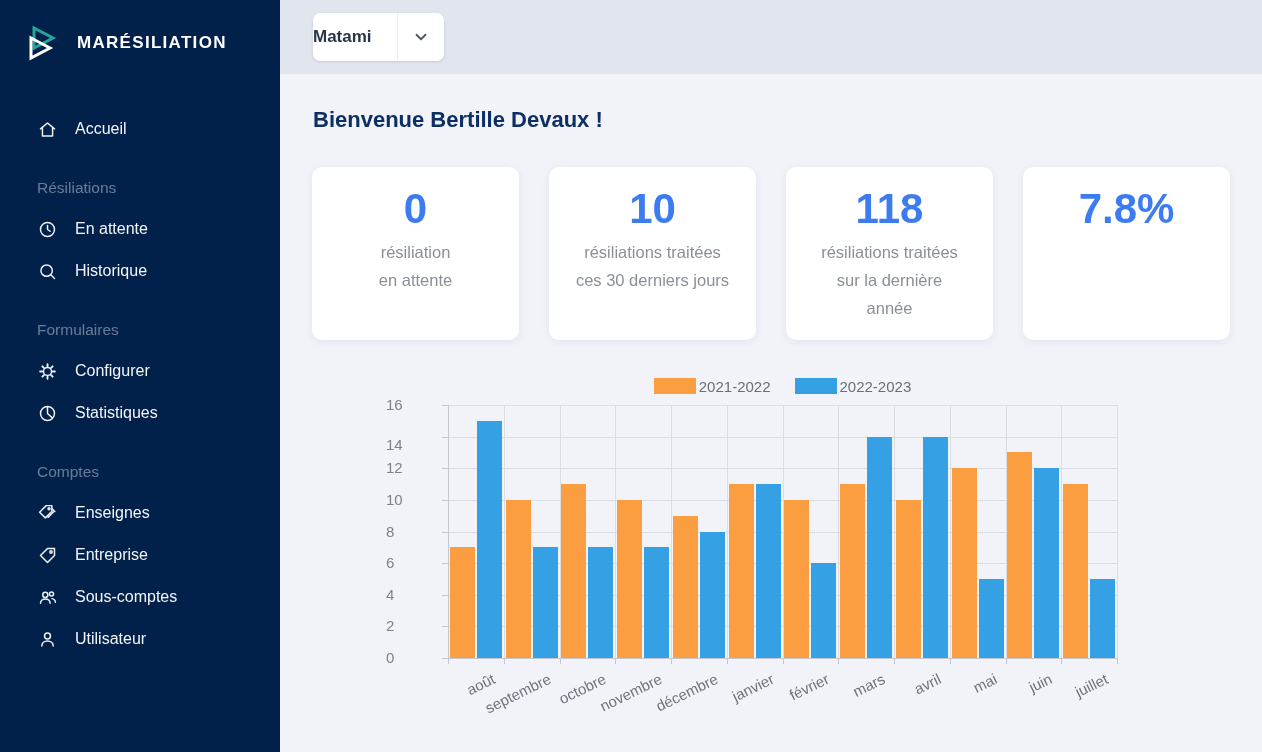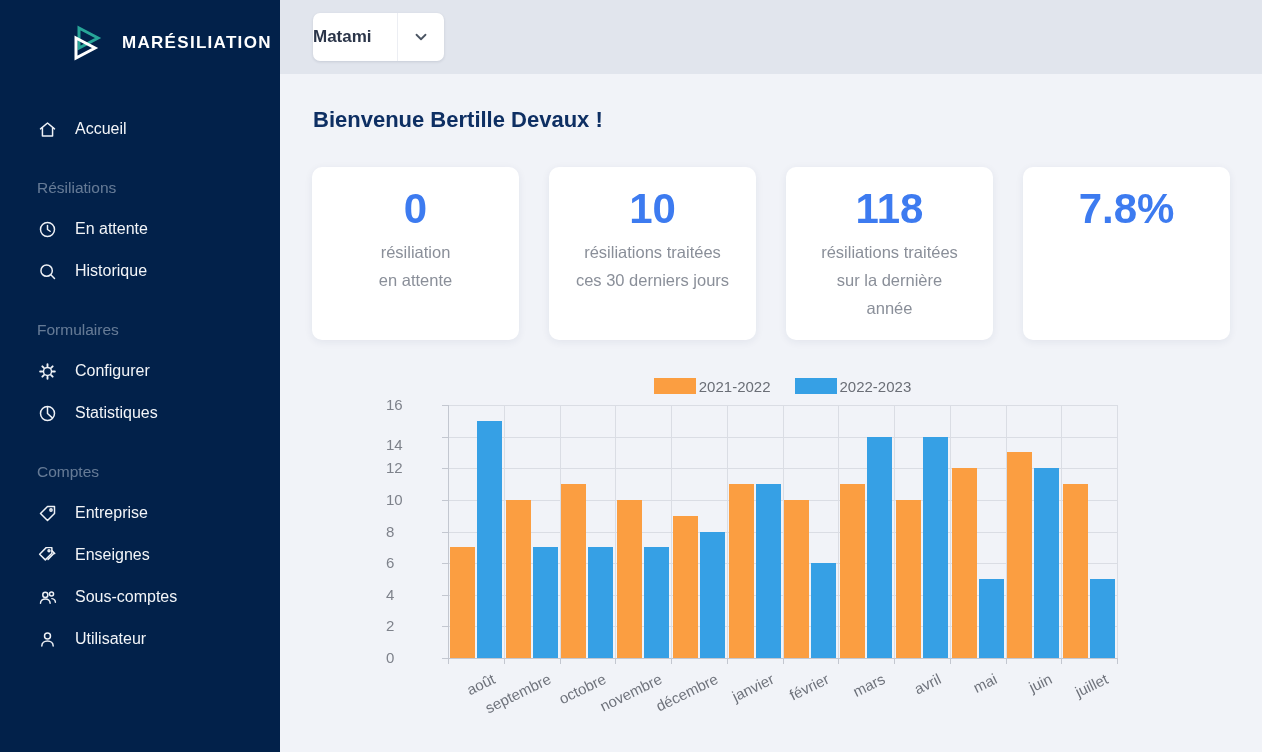--- a/index.html
+++ b/index.html
@@ -1,21 +1,21 @@
 <!DOCTYPE html>
 <html style="--sidebar-bg: #02214a; --topbar-bg: #e1e5ed; --content-bg: #f1f3f8; --accent: #3d7bf0; --heading: #0e2f63;"><head>
 <meta charset="utf-8">
 <style>
   * { margin:0; padding:0; box-sizing:border-box; }
   html,body { width:1262px; height:752px; overflow:hidden; }
   body { font-family:"Liberation Sans", sans-serif; position:relative; background:var(--content-bg,#f1f3f8); }
 
   
   .sidebar { position:absolute; left:0; top:0; width:280px; height:752px; background:var(--sidebar-bg,#02214a); }
-  .brand { display:flex; align-items:center; gap:15px; padding:14px 0 0 30px; height:72px; cursor:pointer;margin-left:37px; }
+  .brand { display:flex; align-items:center; gap:15px; padding:14px 0 0 22px; height:72px; cursor:pointer; }
   .brand-name { color:#ffffff; font-weight:700; font-size:17px; letter-spacing:1.3px; }
   .nav { margin-top:36px; }
   .nav-item { display:flex; align-items:center; gap:17px; height:42px; padding-left:37px; color:#f3f5f8; font-size:16px; cursor:pointer; }
   .nav-section { height:41px; line-height:41px; margin-top:17px; padding-left:37px; color:rgba(222,230,242,.45); font-size:15.5px; }
   .icn { width:21px; height:21px; display:flex; flex:0 0 auto; }
   svg.sic { stroke:#eef1f6; fill:none; stroke-width:1.7; stroke-linecap:round; stroke-linejoin:round; width:21px; height:21px; }
 
   
   .topbar { position:absolute; left:280px; top:0; width:982px; height:74px; background:var(--topbar-bg,#e1e5ed); }
   .dropdown { position:absolute; left:33px; top:13px; width:131px; height:48px; background:#ffffff; border-radius:7px; box-shadow:0 1px 3px rgba(20,30,60,.13); display:flex; align-items:center; cursor:pointer; }
@@ -105,35 +105,35 @@
             <path d="M12 12 V4.5 M12 12 L17.5 17"></path>
           </svg>
       </span>
       <span>Statistiques</span>
     </div>
 
     <div class="nav-section">Comptes</div>
     <div class="nav-item">
       <span class="icn">
         <svg class="sic" viewBox="0 0 24 24">
-            <path d="M4 12 L12 4 H20 V12 L12 20 Z"></path>
-            <circle cx="16" cy="8" r="1.3"></circle>
-          </svg>
-      </span>
-      <span>Entreprise</span>
-    </div>
-    <div class="nav-item">
-      <span class="icn">
-        <svg class="sic" viewBox="0 0 24 24">
             <path d="M3 10.5 L10.5 3 H17 V9.5 L9.5 17 Z"></path>
             <circle cx="13.7" cy="6.5" r="1.1"></circle>
             <path d="M19.8 9.2 L12.6 16.4 M17.3 6.7 l3 3"></path>
           </svg>
       </span>
       <span>Enseignes</span>
+    </div>
+    <div class="nav-item">
+      <span class="icn">
+        <svg class="sic" viewBox="0 0 24 24">
+            <path d="M4 12 L12 4 H20 V12 L12 20 Z"></path>
+            <circle cx="16" cy="8" r="1.3"></circle>
+          </svg>
+      </span>
+      <span>Entreprise</span>
     </div>
     <div class="nav-item">
       <span class="icn">
         <svg class="sic" viewBox="0 0 24 24">
             <circle cx="9.5" cy="9" r="2.9"></circle>
             <path d="M4 18.5 c0-3 2.5-4.9 5.5-4.9 s5.5 1.9 5.5 4.9"></path>
             <circle cx="16.6" cy="8" r="2.3"></circle>
             <path d="M17 13.3 c2.3 .4 4 2.1 4 4.2"></path>
           </svg>
       </span>

